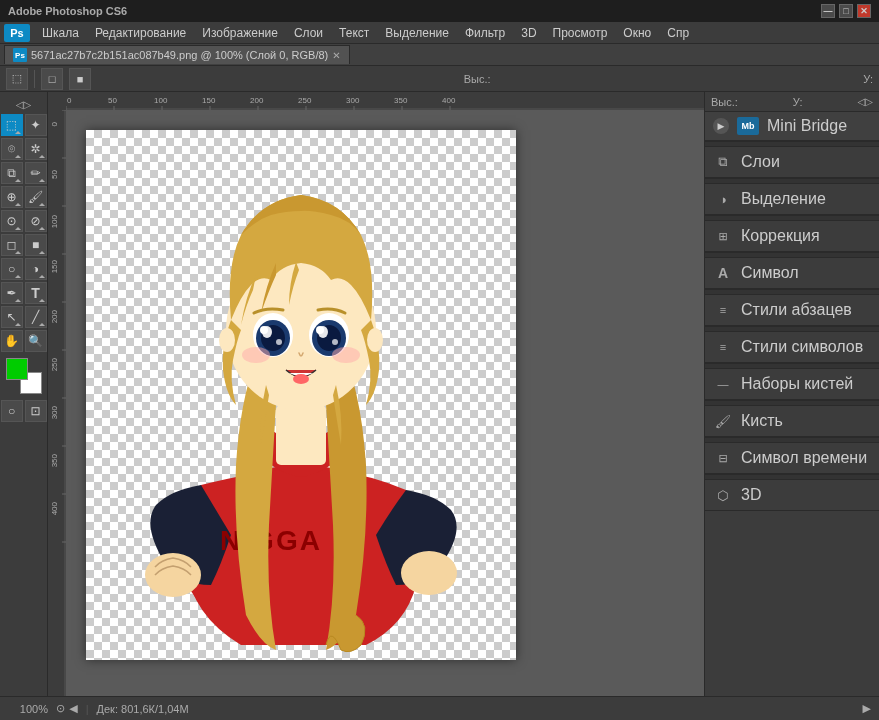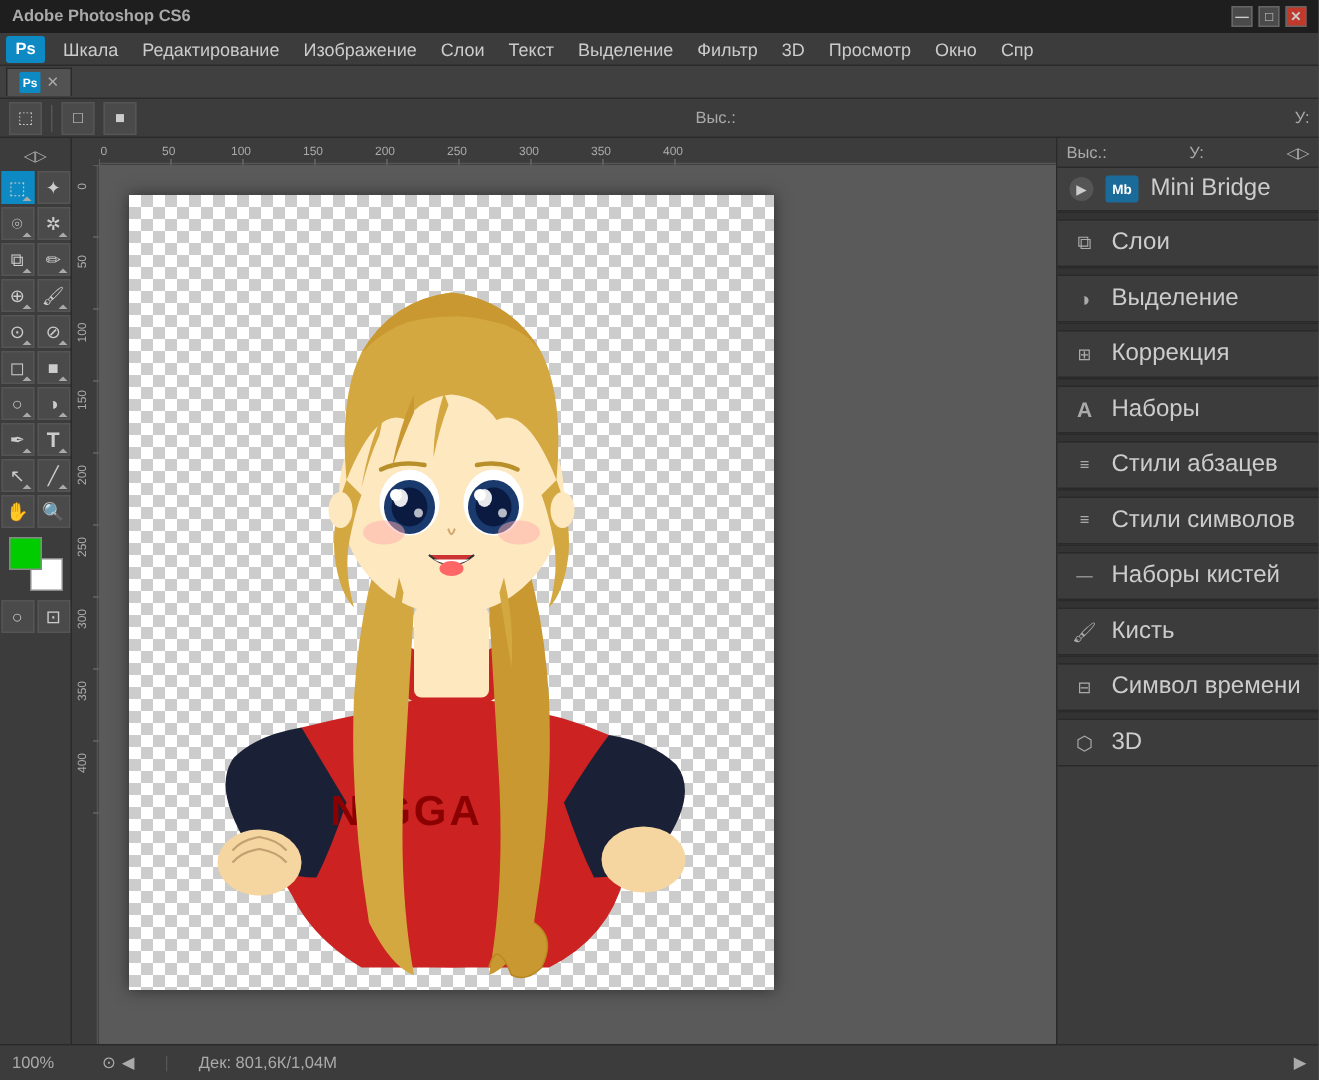--- a/index.html
+++ b/index.html
@@ -279,24 +279,25 @@
       border-bottom: 1px solid #2a2a2a;
     }
 
     
     .status-bar {
       background: #3c3c3c;
       height: 24px;
       display: flex;
       align-items: center;
       padding: 0 8px;
-      gap: 20px;
+      gap: 8px;
       border-top: 1px solid #2a2a2a;
       font-size: 11px;
       color: #aaa;
+      text-align: right;
     }
     .status-zoom { min-width: 40px; }
     .status-sep { color: #555; }
 
     
     .ruler-text { font-size: 8px; fill: #aaa; font-family: Arial; }
 
     .panel-top-bar {
       display: flex;
       align-items: center;
@@ -332,20 +333,21 @@
   <div class="menu-item">Фильтр</div>
   <div class="menu-item">3D</div>
   <div class="menu-item">Просмотр</div>
   <div class="menu-item">Окно</div>
   <div class="menu-item">Спр</div>
 </div>
 
 <div class="tab-bar">
   <div class="tab-item">
     <div class="ps-icon">Ps</div>
+    <span>5671ac27b7c2b151ac087b49.png @ 100% (Слой 0, RGB/8)</span>
     <span class="tab-close">✕</span>
   </div>
 </div>
 
 <div class="options-bar">
   <div class="opt-btn">⬚</div>
   <div class="opt-separator"></div>
   <div class="opt-btn">□</div>
   <div class="opt-btn">■</div>
   <div style="flex:1"></div>
@@ -594,21 +596,21 @@
 
     <div class="panel-item">
       <div style="width:20px;height:20px;display:flex;align-items:center;justify-content:center;font-size:11px;color:#aaa;">⊞</div>
       <span class="panel-label">Коррекция</span>
     </div>
 
     <div class="panel-separator"></div>
 
     <div class="panel-item">
       <div style="width:20px;height:20px;display:flex;align-items:center;justify-content:center;font-size:14px;font-weight:bold;color:#aaa;">A</div>
-      <span class="panel-label">Наборы</span>
+      <span class="panel-label">Символ</span>
     </div>
 
     <div class="panel-separator"></div>
 
     <div class="panel-item">
       <div style="width:20px;height:20px;display:flex;align-items:center;justify-content:center;font-size:11px;color:#aaa;">≡</div>
       <span class="panel-label">Стили абзацев</span>
     </div>
 
     <div class="panel-separator"></div>

